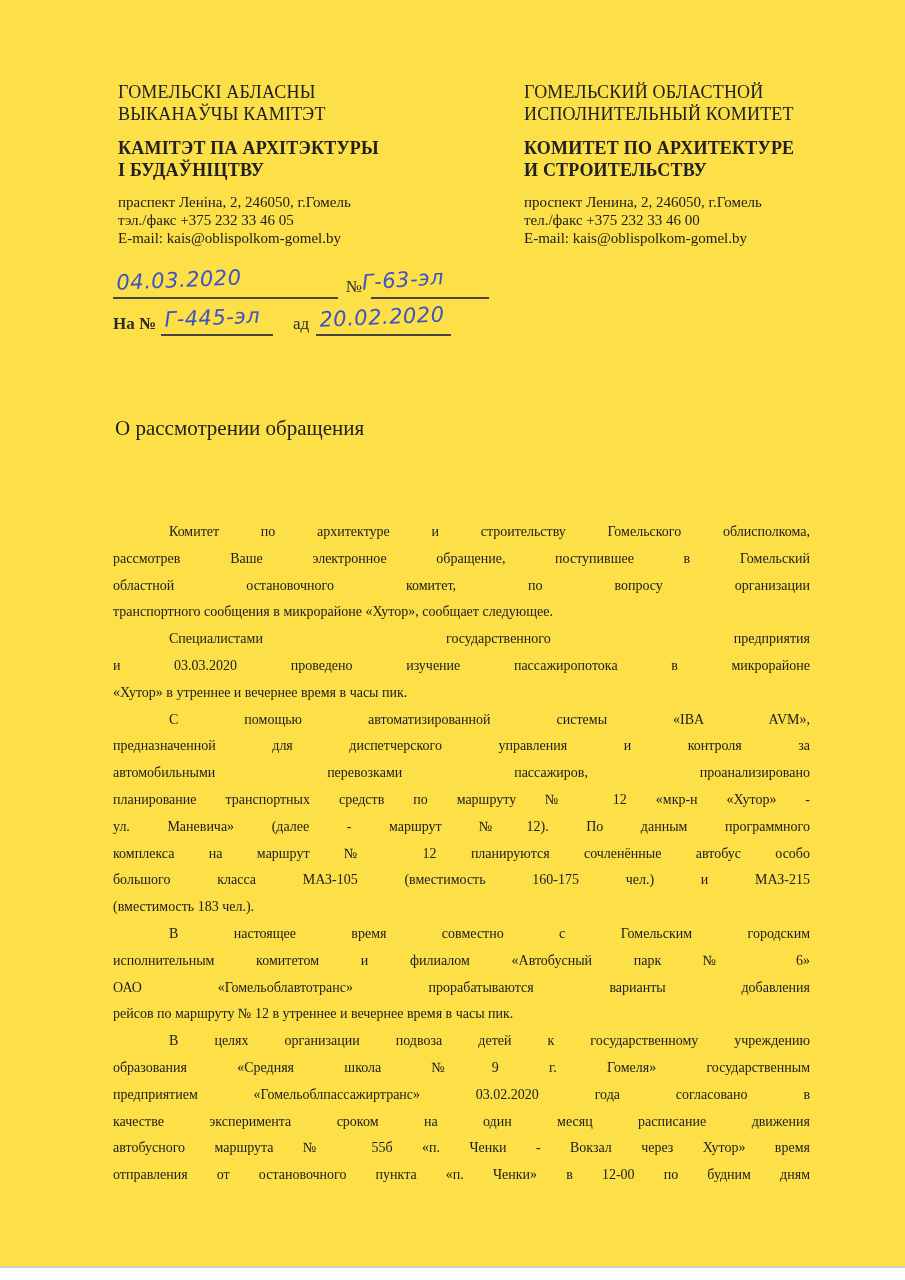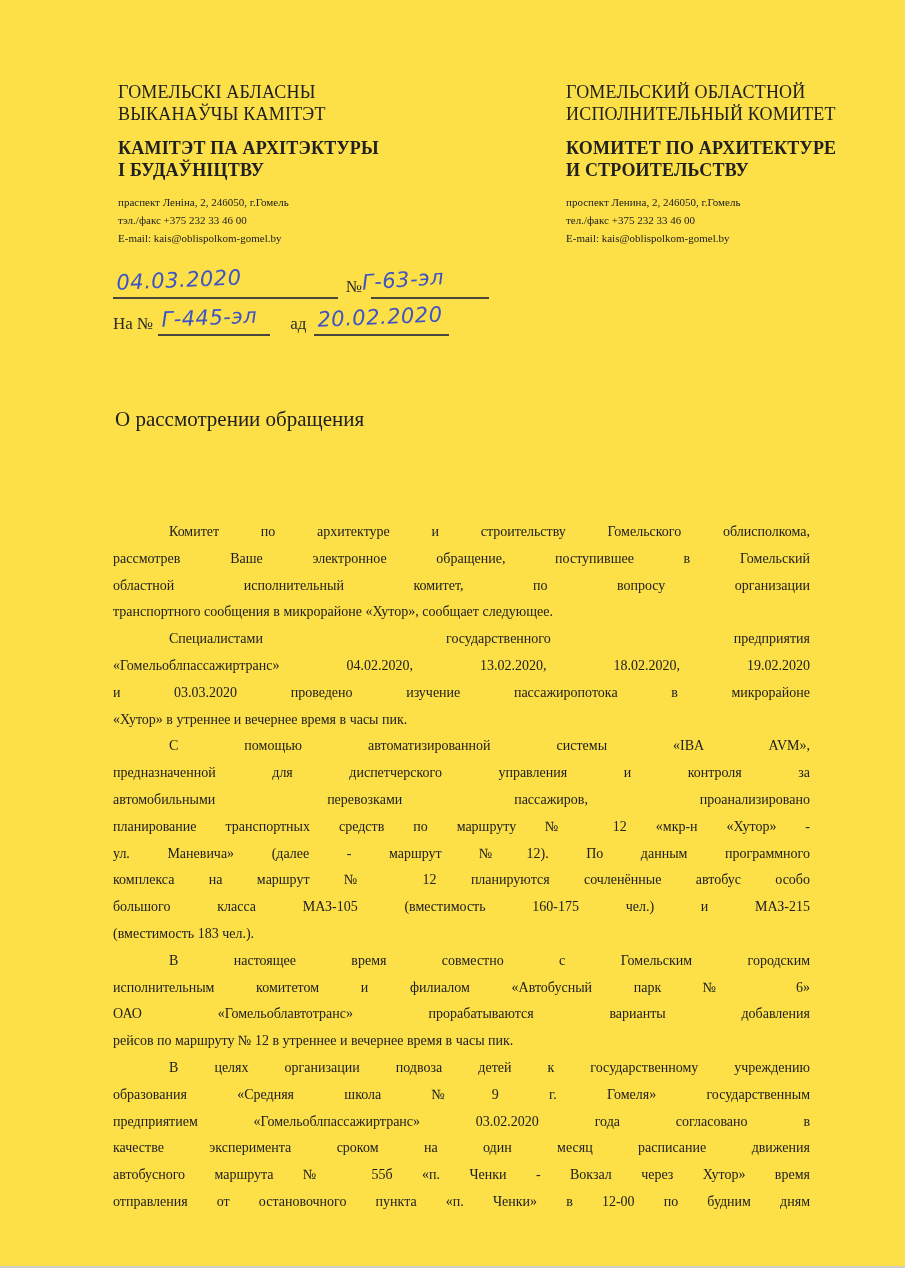--- a/index.html
+++ b/index.html
@@ -9,52 +9,52 @@
     height: 1280px;
     background: #fde047;
     overflow: hidden;
     font-family: "Liberation Serif", "DejaVu Serif", serif;
     color: #202020;
   }
 
   
   .hdr { position: absolute; top: 81px; font-size: 18px; line-height: 22px; letter-spacing: 0.2px; }
   .hdr-left  { left: 118px; width: 340px; }
-  .hdr-right { left: 566px; width: 340px; }
+  .hdr-right { left: 524px; width: 340px; }
   .committee { font-weight: bold; margin-top: 12px; }
-  .addr { margin-top: 13px; font-size: 11px; line-height: 17.8px; letter-spacing: 0; }
+  .addr { margin-top: 13px; font-size: 15px; line-height: 17.8px; letter-spacing: 0; }
 
   
   .ref { position: absolute; left: 113px; top: 262px; font-size: 17px; color: #2a2a28; }
   .ref-row { display: flex; align-items: flex-end; height: 37px; }
   .ufield { border-bottom: 2px solid #4a453d; position: relative; }
   .f-date   { width: 225px; }
   .f-num    { width: 118px; }
   .f-reply  { width: 112px; }
   .f-from   { width: 135px; }
   .ref-label { padding: 0 0 1px 0; }
   .lbl-num   { margin: 0 9px 1px 8px; }
-  .lbl-na    { margin: 0 5px 1px 0; }
+  .lbl-na    { margin: 0 5px 1px 0; font-weight: bold; }
   .lbl-ad    { margin: 0 7px 1px 20px; }
   .hand {
     font-family: "DejaVu Sans", sans-serif;
     font-style: italic;
     font-size: 21px;
     letter-spacing: 0.5px;
     color: #3e54c4;
     display: inline-block;
     white-space: nowrap;
     transform: rotate(-2.5deg);
     transform-origin: left bottom;
     padding: 0 0 2px 4px;
   }
   .hand-num { margin-left: -12px; transform: rotate(-4deg); }
 
   
-  .subject { position: absolute; left: 115px; top: 407px; font-size: 21px; }
+  .subject { position: absolute; left: 115px; top: 416px; font-size: 21px; }
 
   
   .body-text { position: absolute; left: 113px; top: 519px; width: 697px; font-size: 14px; }
   .bline { line-height: 26.8px; }
   .j { text-align: justify; text-align-last: justify; }
   .indent { padding-left: 56px; }
 
   
   .scan-edge { position: absolute; left: 0; top: 1266px; width: 905px; height: 2px; background: #cdcdc8; }
   .scan-below { position: absolute; left: 0; top: 1268px; width: 905px; height: 12px; background: #ffffff; }
@@ -68,21 +68,21 @@
     <div>
       <div>ГОМЕЛЬСКІ АБЛАСНЫ</div>
       <div>ВЫКАНАЎЧЫ КАМІТЭТ</div>
     </div>
     <div class="committee">
       <div>КАМІТЭТ ПА АРХІТЭКТУРЫ</div>
       <div>І БУДАЎНІЦТВУ</div>
     </div>
     <div class="addr">
       <div>праспект Леніна, 2, 246050, г.Гомель</div>
-      <div>тэл./факс +375 232 33 46 00</div>
+      <div>тэл./факс +375 232 33 46 05</div>
       <div>E-mail: kais@oblispolkom-gomel.by</div>
     </div>
   </div>
 
   <div class="hdr hdr-right">
     <div>
       <div>ГОМЕЛЬСКИЙ ОБЛАСТНОЙ</div>
       <div>ИСПОЛНИТЕЛЬНЫЙ КОМИТЕТ</div>
     </div>
     <div class="committee">
@@ -116,24 +116,23 @@
         <span class="hand">20.02.2020</span>
       </div>
     </div>
   </div>
 
   <div class="subject">О рассмотрении обращения</div>
 
   <div class="body-text">
       <div class="bline j indent">Комитет по архитектуре и строительству Гомельского облисполкома,</div>
       <div class="bline j">рассмотрев Ваше электронное обращение, поступившее в Гомельский</div>
-      <div class="bline j">областной исполнительный комитет, по вопросу организации</div>
+      <div class="bline j">областной остановочного комитет, по вопросу организации</div>
       <div class="bline">транспортного сообщения в микрорайоне «Хутор», сообщает следующее.</div>
       <div class="bline j indent">Специалистами государственного предприятия</div>
-      <div class="bline j">«Гомельоблпассажиртранс» 04.02.2020, 13.02.2020, 18.02.2020, 19.02.2020</div>
       <div class="bline j">и 03.03.2020 проведено изучение пассажиропотока в микрорайоне</div>
       <div class="bline">«Хутор» в утреннее и вечернее время в часы пик.</div>
       <div class="bline j indent">С помощью автоматизированной системы «IBA AVM»,</div>
       <div class="bline j">предназначенной для диспетчерского управления и контроля за</div>
       <div class="bline j">автомобильными перевозками пассажиров, проанализировано</div>
       <div class="bline j">планирование транспортных средств по маршруту № 12 «мкр-н «Хутор» -</div>
       <div class="bline j">ул. Маневича» (далее - маршрут №12). По данным программного</div>
       <div class="bline j">комплекса на маршрут № 12 планируются сочленённые автобус особо</div>
       <div class="bline j">большого класса МАЗ-105 (вместимость 160-175 чел.) и МАЗ-215</div>
       <div class="bline">(вместимость 183 чел.).</div>

